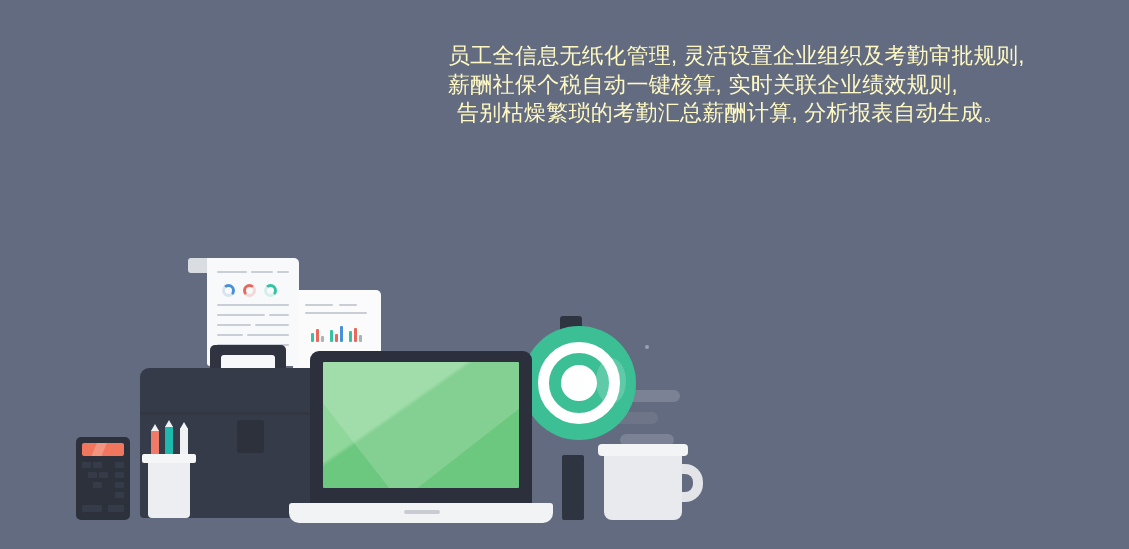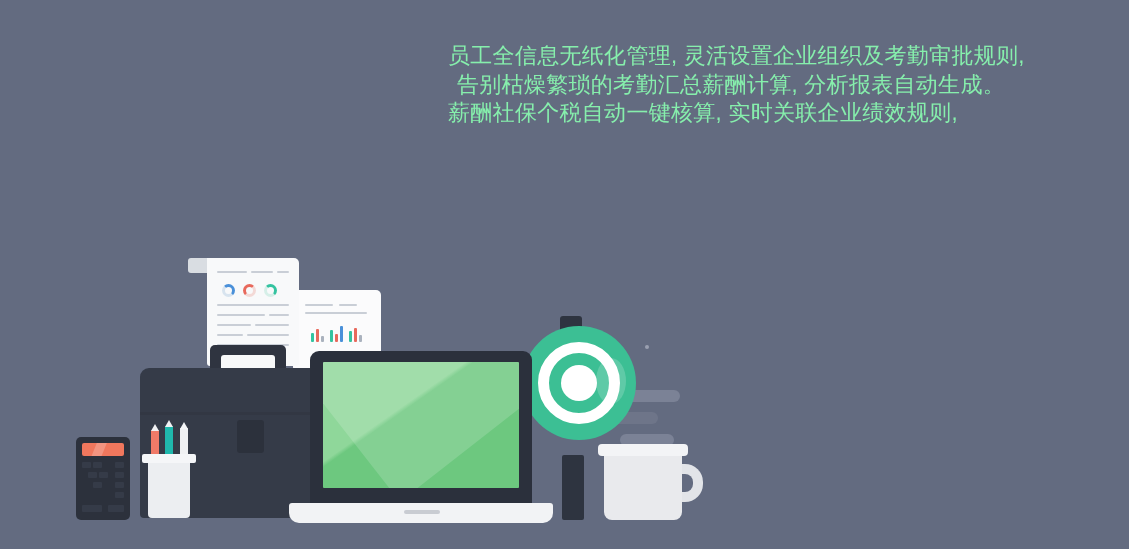--- a/index.html
+++ b/index.html
@@ -37,21 +37,21 @@
     padding: 0;
   }
   #body-lines {
     margin-top: 20px;
     text-align: left;
     padding-left: 8px;
   }
   .body-line {
     font-size: 22px;
     line-height: 28.5px;
-    color: #86efac;
+    color: #fef9c3;
     white-space: nowrap;
     letter-spacing: 0.3px;
   }
   .body-line.indent { padding-left: 9px; }
 
   
   #illustration {
     position: absolute;
     left: 0;
     top: 0;
@@ -424,18 +424,18 @@
     <div class="pencil-tip" style="left:165px; top:420px; border-bottom:7px solid #f0f1f3;"></div>
     <div class="pencil" style="left:180px; top:428px; height:28px; background:#f0f1f3;"></div>
     <div class="pencil-tip" style="left:180px; top:422px; border-bottom:7px solid #f5f6f8;"></div>
     <div id="cup-body"></div>
     <div id="cup-rim"></div>
   </div>
 
   <div id="text-block">
     <div id="body-lines">
       <div class="body-line">员工全信息无纸化管理, 灵活设置企业组织及考勤审批规则,</div>
+      <div class="body-line">薪酬社保个税自动一键核算, 实时关联企业绩效规则,</div>
       <div class="body-line indent">告别枯燥繁琐的考勤汇总薪酬计算, 分析报表自动生成。</div>
-      <div class="body-line">薪酬社保个税自动一键核算, 实时关联企业绩效规则,</div>
     </div>
   </div>
 
 </div>
 
 </body></html>

